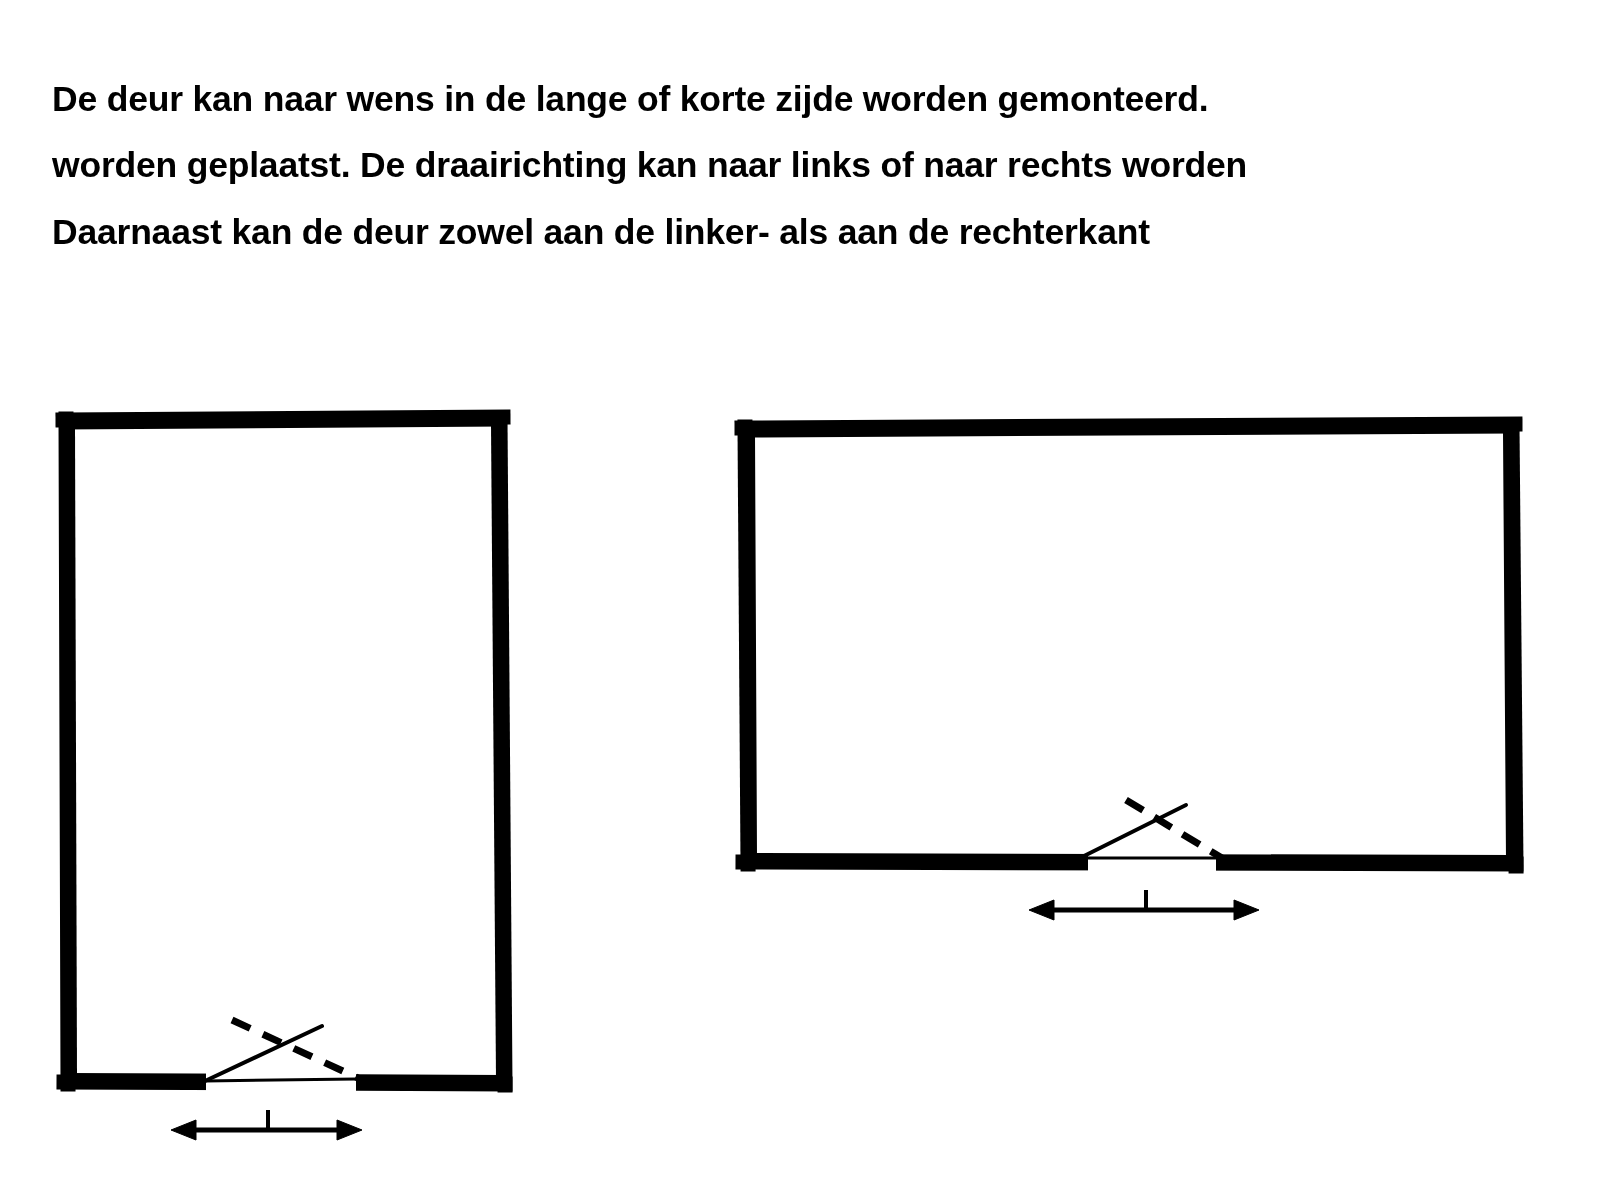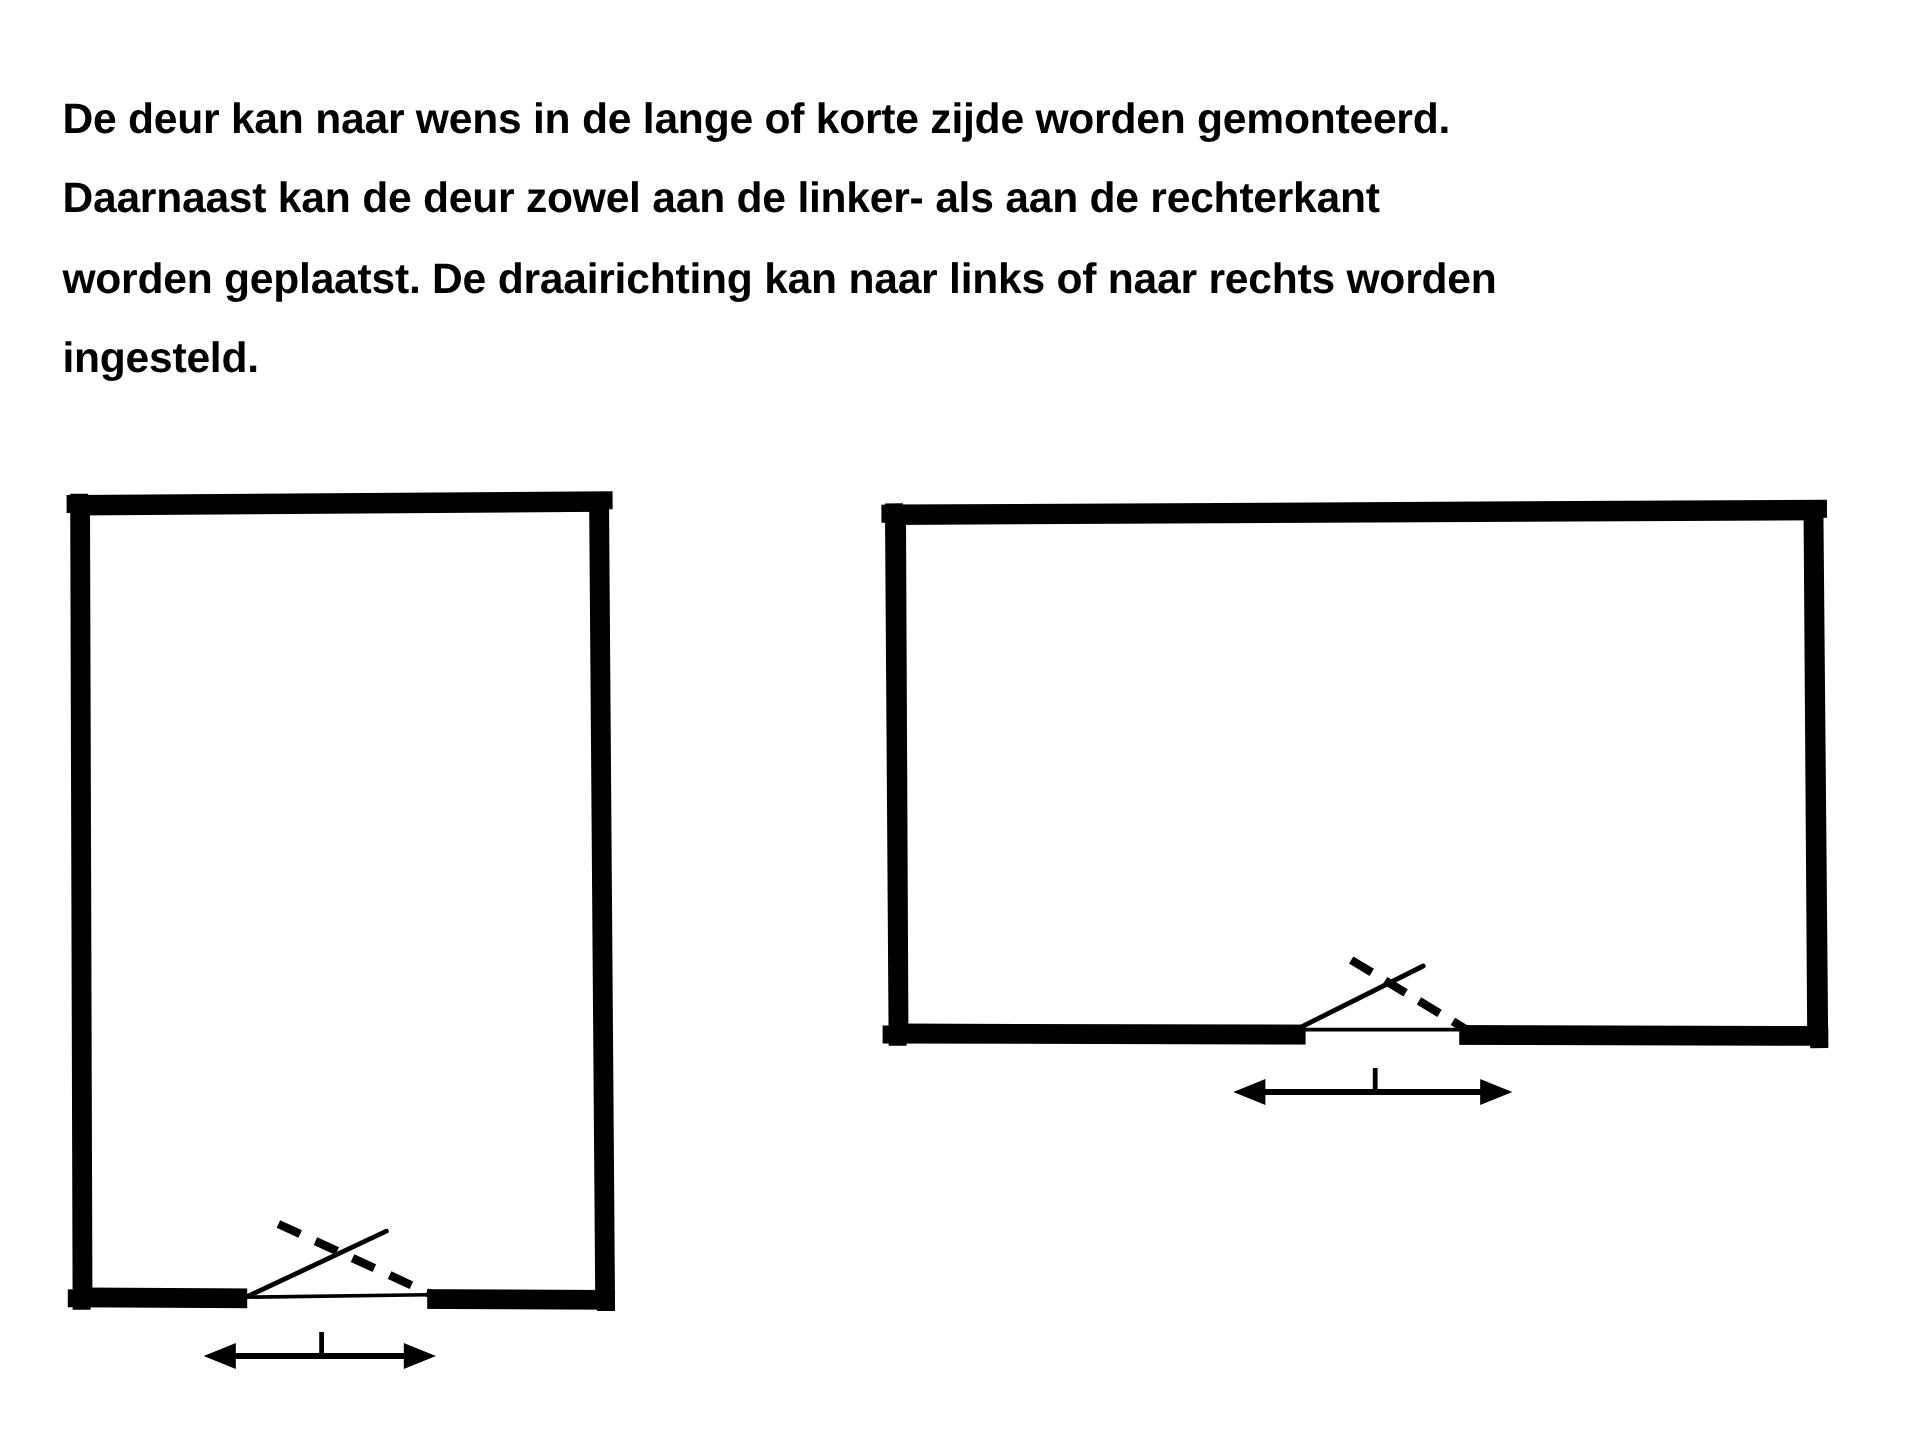--- a/index.html
+++ b/index.html
@@ -41,23 +41,22 @@
     top: 0;
     width: 1600px;
     height: 1200px;
   }
 </style>
 </head>
 <body>
 
 <div id="caption">
   <p>De deur kan naar wens in de lange of korte zijde worden gemonteerd.</p>
+  <p>worden geplaatst. De draairichting kan naar links of naar rechts worden</p>
   <p>Daarnaast kan de deur zowel aan de linker- als aan de rechterkant</p>
-  <p>worden geplaatst. De draairichting kan naar links of naar rechts worden</p>
-  <p>ingesteld.</p>
 </div>
 
 <div id="diagram-area">
   <svg class="fig" viewBox="0 0 1600 1200" xmlns="http://www.w3.org/2000/svg">
 
     <g>
 
       <g stroke="#000" fill="none" stroke-linecap="square">
 
         <path d="M 63 420 L 503 417" stroke-width="15"></path>

